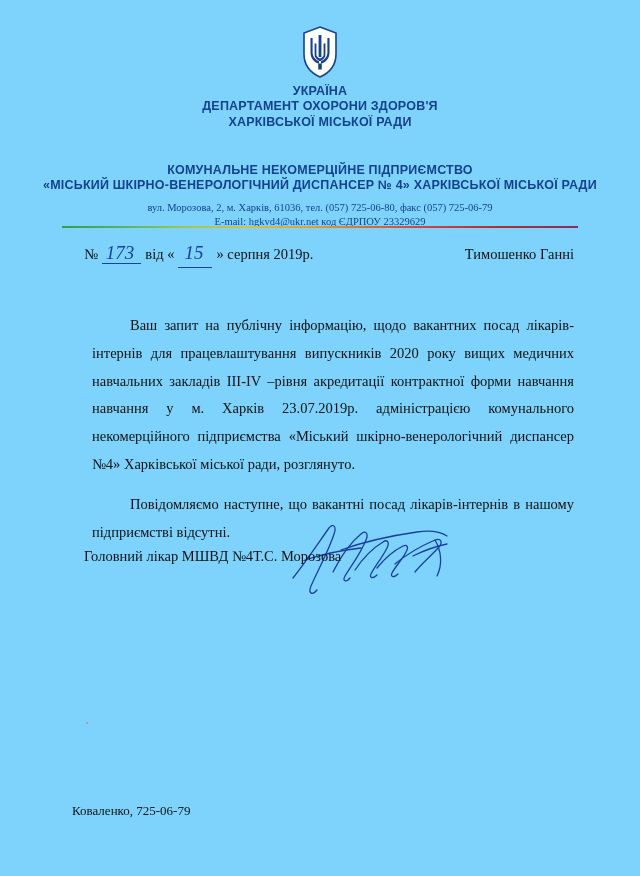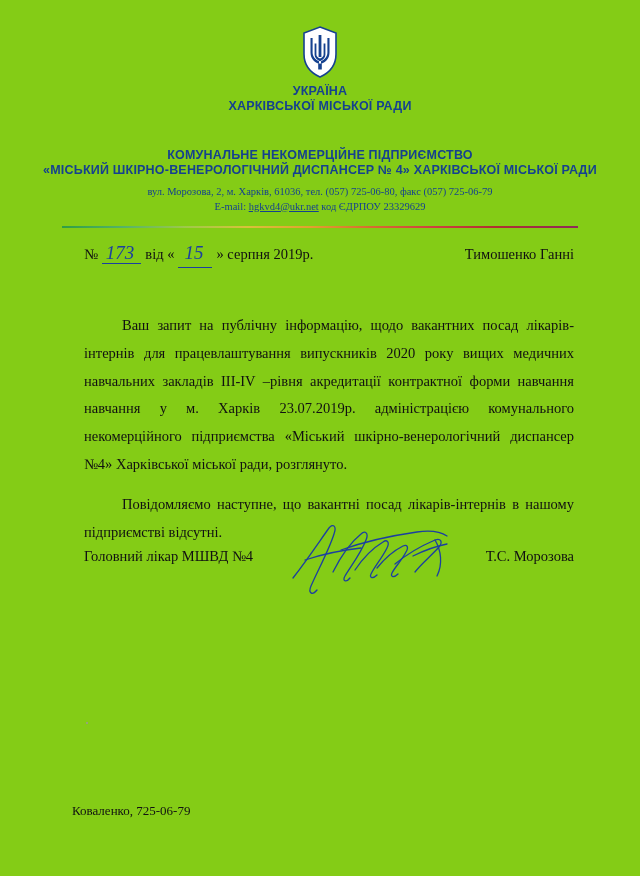--- a/index.html
+++ b/index.html
@@ -12,21 +12,21 @@
     height: 876px;
     position: relative;
     font-family: "Liberation Serif", serif;
     color: #111111;
     overflow: hidden;
   }
 
   .page {
     position: absolute;
     inset: 0;
-    background: #84cc16;
+    background: #7dd3fc;
   }
 
   
   .letterhead {
     position: absolute;
     top: 26px;
     left: 0;
     right: 0;
     text-align: center;
   }
@@ -113,39 +113,38 @@
   .body {
     position: absolute;
     top: 312px;
     left: 84px;
     right: 66px;
     font-size: 14.5px;
     line-height: 1.92;
     text-align: justify;
   }
   .body p {
-    margin: 0 0 6px 0;
+    margin: 0 0 6px 8px;
     text-indent: 38px;
     text-align: justify;
     text-justify: inter-word;
   }
   .body p.p2 {
     margin-top: 12px;
   }
 
   
   .sigrow {
     position: absolute;
     top: 548px;
     left: 84px;
     right: 66px;
     font-size: 14.5px;
     display: flex;
     align-items: baseline;
-    justify-content: space-between;
   }
   .sig-title { white-space: nowrap; }
   .sig-name  { white-space: nowrap; }
 
   .signature {
     position: absolute;
     top: 520px;
     left: 285px;
     width: 190px;
     height: 80px;
@@ -185,20 +184,21 @@
                C12.2 35.8 9.5 31.6 9.5 26.5 Z" fill="#15418f"></path>
       <path d="M28.5 12 L26.4 12 L26.4 26.5 C26.4 30.5 23.8 33.5 20 35.2 L20 37.8
                C25.8 35.8 28.5 31.6 28.5 26.5 Z" fill="#15418f"></path>
       <path d="M13.6 17.5 L15.4 17.5 L15.4 28.5 C15.4 30.2 16.6 31.5 19 32.6
                C21.4 31.5 22.6 30.2 22.6 28.5 L22.6 17.5 L24.4 17.5 L24.4 28.8
                C24.4 31.8 22.2 33.8 19 35.2 C15.8 33.8 13.6 31.8 13.6 28.8 Z" fill="#15418f"></path>
       <path d="M17.2 37.5 L20.8 37.5 L20.8 43.5 L17.2 43.5 Z" fill="#15418f"></path>
     </svg>
 
     <div class="lh-line lh-country">УКРАЇНА</div>
+    <div class="lh-line lh-dept">ДЕПАРТАМЕНТ ОХОРОНИ ЗДОРОВ'Я</div>
     <div class="lh-line lh-council">ХАРКІВСЬКОЇ МІСЬКОЇ РАДИ</div>
     <div class="lh-gap"></div>
     <div class="lh-line lh-org1">КОМУНАЛЬНЕ НЕКОМЕРЦІЙНЕ ПІДПРИЄМСТВО</div>
     <div class="lh-line lh-org2">«МІСЬКИЙ ШКІРНО-ВЕНЕРОЛОГІЧНИЙ ДИСПАНСЕР № 4» ХАРКІВСЬКОЇ МІСЬКОЇ РАДИ</div>
 
     <div class="lh-contacts">
       <div>вул. Морозова, 2, м. Харків, 61036, тел. (057) 725-06-80, факс (057) 725-06-79</div>
       <div>
         <span>E-mail:</span>
         <a class="lh-email-link" href="#">hgkvd4@ukr.net</a>

